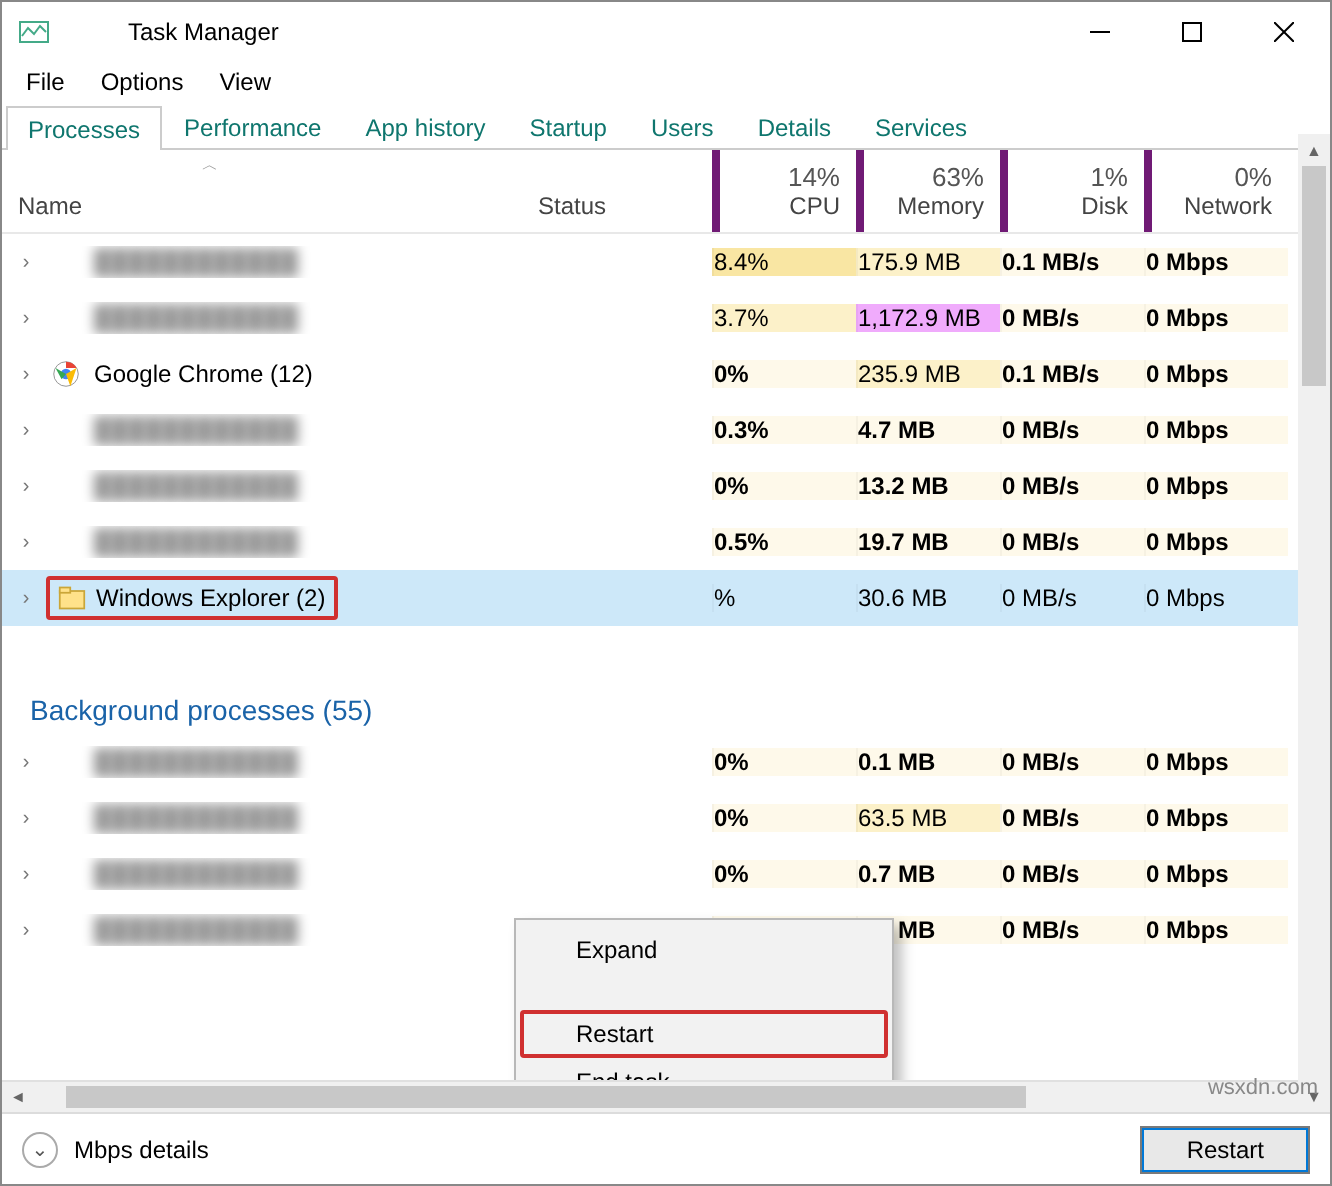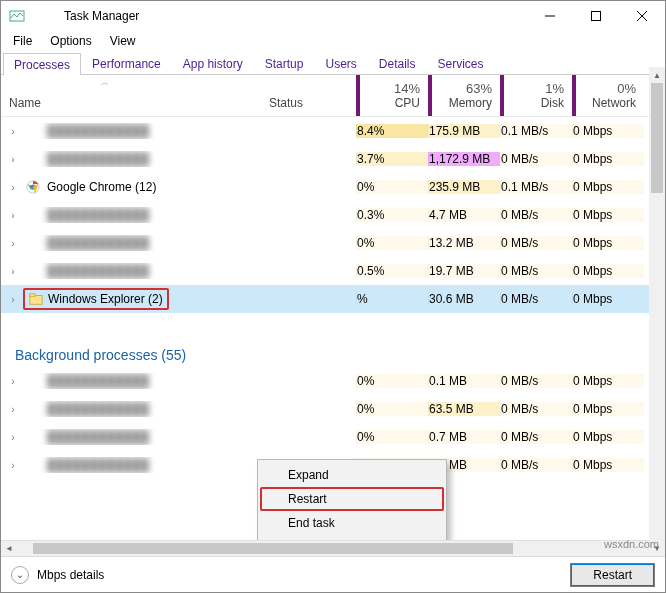--- a/index.html
+++ b/index.html
@@ -8,21 +8,21 @@
   .titlebar { height:30px; display:flex; align-items:center; padding-left:8px;gap:33px; }
   .titlebar-icon { width:16px; height:16px; margin-right:6px; position:relative; }
   .titlebar-icon svg { width:16px; height:16px; }
   .title { flex:1; color:#000; font-size:12px; }
   .winbtns { display:flex; height:100%; }
   .winbtn { width:46px; height:100%; display:flex; align-items:center; justify-content:center; color:#000; }
   .winbtn svg { width:10px; height:10px; }
   .menubar { height:20px; display:flex; align-items:center; padding-left:4px; gap:2px; }
   .menuitem { padding:2px 8px; font-size:12px; }
   .tabs { height:24px; display:flex; border-bottom:1px solid #ccc; padding-left:2px; align-items:flex-end; }
-  .tab { padding:4px 10px 3px; font-size:12px; border:1px solid transparent; border-bottom:none; color:#4c1d95; }
+  .tab { padding:4px 10px 3px; font-size:12px; border:1px solid transparent; border-bottom:none; color:#0f766e; }
   .tab.active { background:#fff; border-color:#ccc; position:relative; top:1px; }
   .header-row { height:42px; display:flex; border-bottom:1px solid #e8e8e8; }
   .hcell { display:flex; flex-direction:column; justify-content:flex-end; padding:4px 8px 6px; font-size:12px; color:#444; }
   .hname { width:260px; position:relative; }
   .hsort { position:absolute; top:2px; left:100px; font-size:8px; color:#999; }
   .hstat { width:95px; }
   .hnum { width:72px; text-align:right; border-left:4px solid #701a75; }
   .hnum .pct { color:#555; font-size:13px; }
   .body { flex:1; overflow:hidden; position:relative; }
   .group-title { color:#1a63a8; font-size:14px; padding:6px 8px 4px 14px; }
@@ -30,27 +30,27 @@
   .row.sel { background:#cde8f9; }
   .cell { overflow:hidden; white-space:nowrap; }
   .cname { width:260px; display:flex; align-items:center; padding-left:4px; gap:2px; }
   .cstat { width:95px; }
   .cnum { width:72px; text-align:left; padding-right:8px; font-size:12px; border-left:1px solid rgba(0,0,0,0.03); }
   .expand { width:16px; text-align:center; color:#777; font-size:10px; }
   .rowicon { width:16px; height:16px; margin:0 4px 0 2px; display:flex; align-items:center; justify-content:center; }
   .nametext { font-size:12px; color:#000; }
   .blurred { color:transparent; text-shadow:0 0 6px rgba(0,0,0,0.4); user-select:none; }
   .sel-hl { border:2px solid #d03030; border-radius:2px; padding:1px 4px 1px 1px; display:inline-flex; align-items:center; }
-  .heat-vl { background:#fef9ea; }
+  .heat-vl { background:#fef9ea;font-weight:bold; }
   .heat-l  { background:#fcf1c9; }
   .heat-m  { background:#f9e6a3; }
   .heat-hot{ background:#f0abfc; }
   .heat-sel{ background:#cde8f9; }
   .context-menu { position:absolute; left:256px; top:342px; width:190px; background:#f2f2f2; border:1px solid #b8b8b8; box-shadow:4px 4px 6px rgba(0,0,0,0.25); padding:3px 2px; z-index:50; font-size:12px; }
-  .ctx-item { padding:5px 30px 5px 28px; color:#000; position:relative; }
+  .ctx-item { padding:5px 30px 23px 28px; color:#000; position:relative; }
   .ctx-item.hl { border:2px solid #d03030; border-radius:2px; padding:3px 28px 3px 26px; margin:0 0; }
   .footer { height:36px; border-top:1px solid #dcdcdc; display:flex; align-items:center; padding:0 10px; gap:8px; background:#fff; }
   .fewer-btn { width:18px; height:18px; border:1px solid #aaa; border-radius:50%; display:flex; align-items:center; justify-content:center; font-size:10px; color:#555; }
   .footer-spacer { flex:1; }
   .restart-btn { padding:4px 22px; background:#e8e8e8; border:1px solid #7a7a7a; font-size:12px; box-shadow: inset 0 0 0 1px #0078d7; }
   .scrollbar { position:absolute; right:0; top:66px; bottom:36px; width:16px; background:#f0f0f0; z-index:5; }
   .sc-track { position:absolute; top:16px; bottom:16px; left:0; right:0; }
   .sc-thumb { position:absolute; top:0; height:110px; left:2px; right:2px; background:#c8c8c8; }
   .sc-arrow { position:absolute; left:0; right:0; height:16px; display:flex; align-items:center; justify-content:center; font-size:8px; color:#666; }
   .watermark { position:absolute; right:6px; bottom:42px; font-size:11px; color:#888; z-index:60; }

